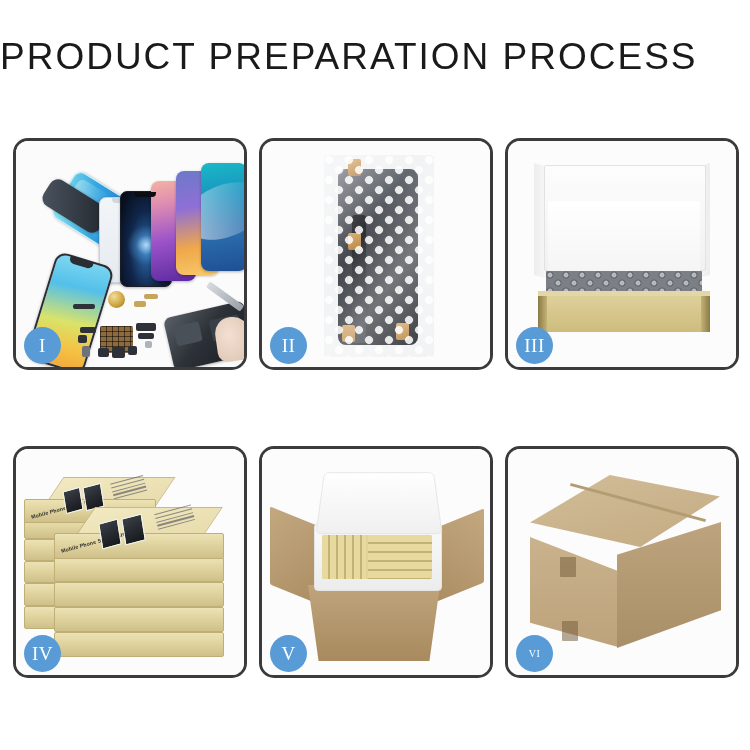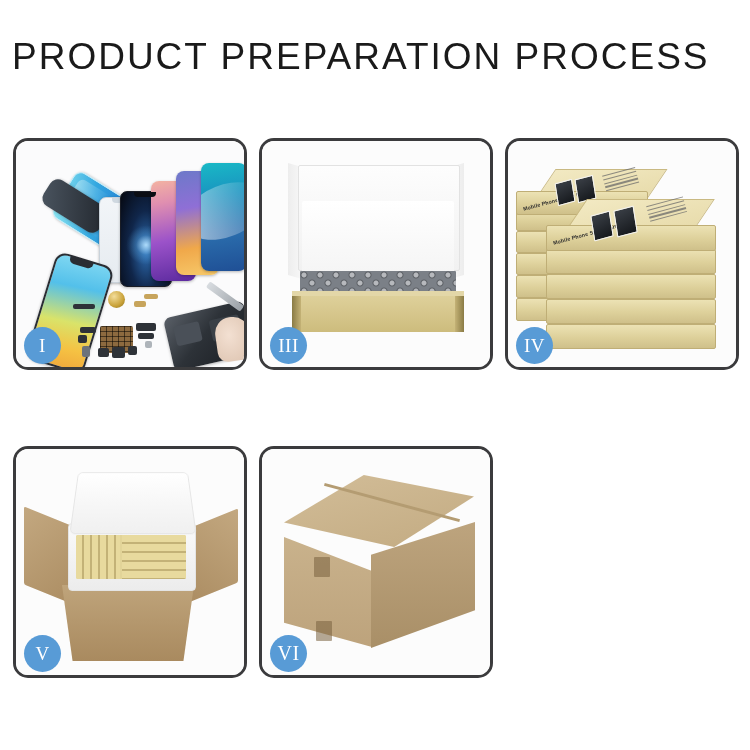--- a/index.html
+++ b/index.html
@@ -17,21 +17,21 @@
   .page {
     position: relative;
     width: 750px;
     height: 750px;
     background: #ffffff;
   }
 
   
   .header {
     position: absolute;
-    left: 12px;
+    left: 0;
     top: 38px;
     width: 638px;
     text-align: center;
   }
   .title {
     font-family: "Liberation Sans", sans-serif;
     font-size: 37px;
     font-weight: 400;
     letter-spacing: 2.0px;
     color: #1a1a1a;
@@ -85,21 +85,21 @@
     border-radius: 50%;
     background: #589bd6;
     color: #ffffff;
     font-family: "Liberation Serif", serif;
     font-size: 19px;
     line-height: 37px;
     text-align: center;
     letter-spacing: 0.5px;
     z-index: 6;
   }
-  .badge.small { font-size: 20px; }
+  .badge.small { font-size: 10px; }
 
   
   .p1 { background: #fbfbfc; }
   .ph {
     position: absolute;
     border-radius: 9px;
     box-shadow: 0 1px 3px rgba(0,0,0,.28);
   }
   .ph-teal {
     left: 58px; top: 30px; width: 52px; height: 86px;
@@ -460,20 +460,35 @@
         <div class="prt" style="left:82px; top:207px; width:11px; height:9px;"></div>
         <div class="prt" style="left:96px; top:206px; width:13px; height:11px;"></div>
         <div class="prt" style="left:112px; top:205px; width:9px; height:9px;"></div>
         <div class="prt silver" style="left:129px; top:200px; width:7px; height:7px;"></div>
         <div class="tweezer"></div>
         <div class="fingers"></div>
       </div>
       <div class="badge">I</div>
     </div>
 
+    <div class="panel">
+      <div class="panel-inner">
+        <div class="bw-wrap">
+          <div class="bw-part"></div>
+          <div class="bw-strip"></div>
+          <div class="bw-tab" style="left:24px; top:4px;"></div>
+          <div class="bw-tab" style="left:24px; top:78px;"></div>
+          <div class="bw-tab" style="left:18px; top:170px;"></div>
+          <div class="bw-tab" style="left:72px; top:168px;"></div>
+          <div class="bw-bubbles"></div>
+          <div class="bw-sheen"></div>
+        </div>
+      </div>
+      <div class="badge">II</div>
+    </div>
 
     <div class="panel">
       <div class="panel-inner">
         <div class="b3-lid-l"></div>
         <div class="b3-lid-r"></div>
         <div class="b3-lid"></div>
         <div class="b3-foam"></div>
         <div class="b3-bubble"></div>
         <div class="b3-rim"></div>
         <div class="b3-front"></div>

